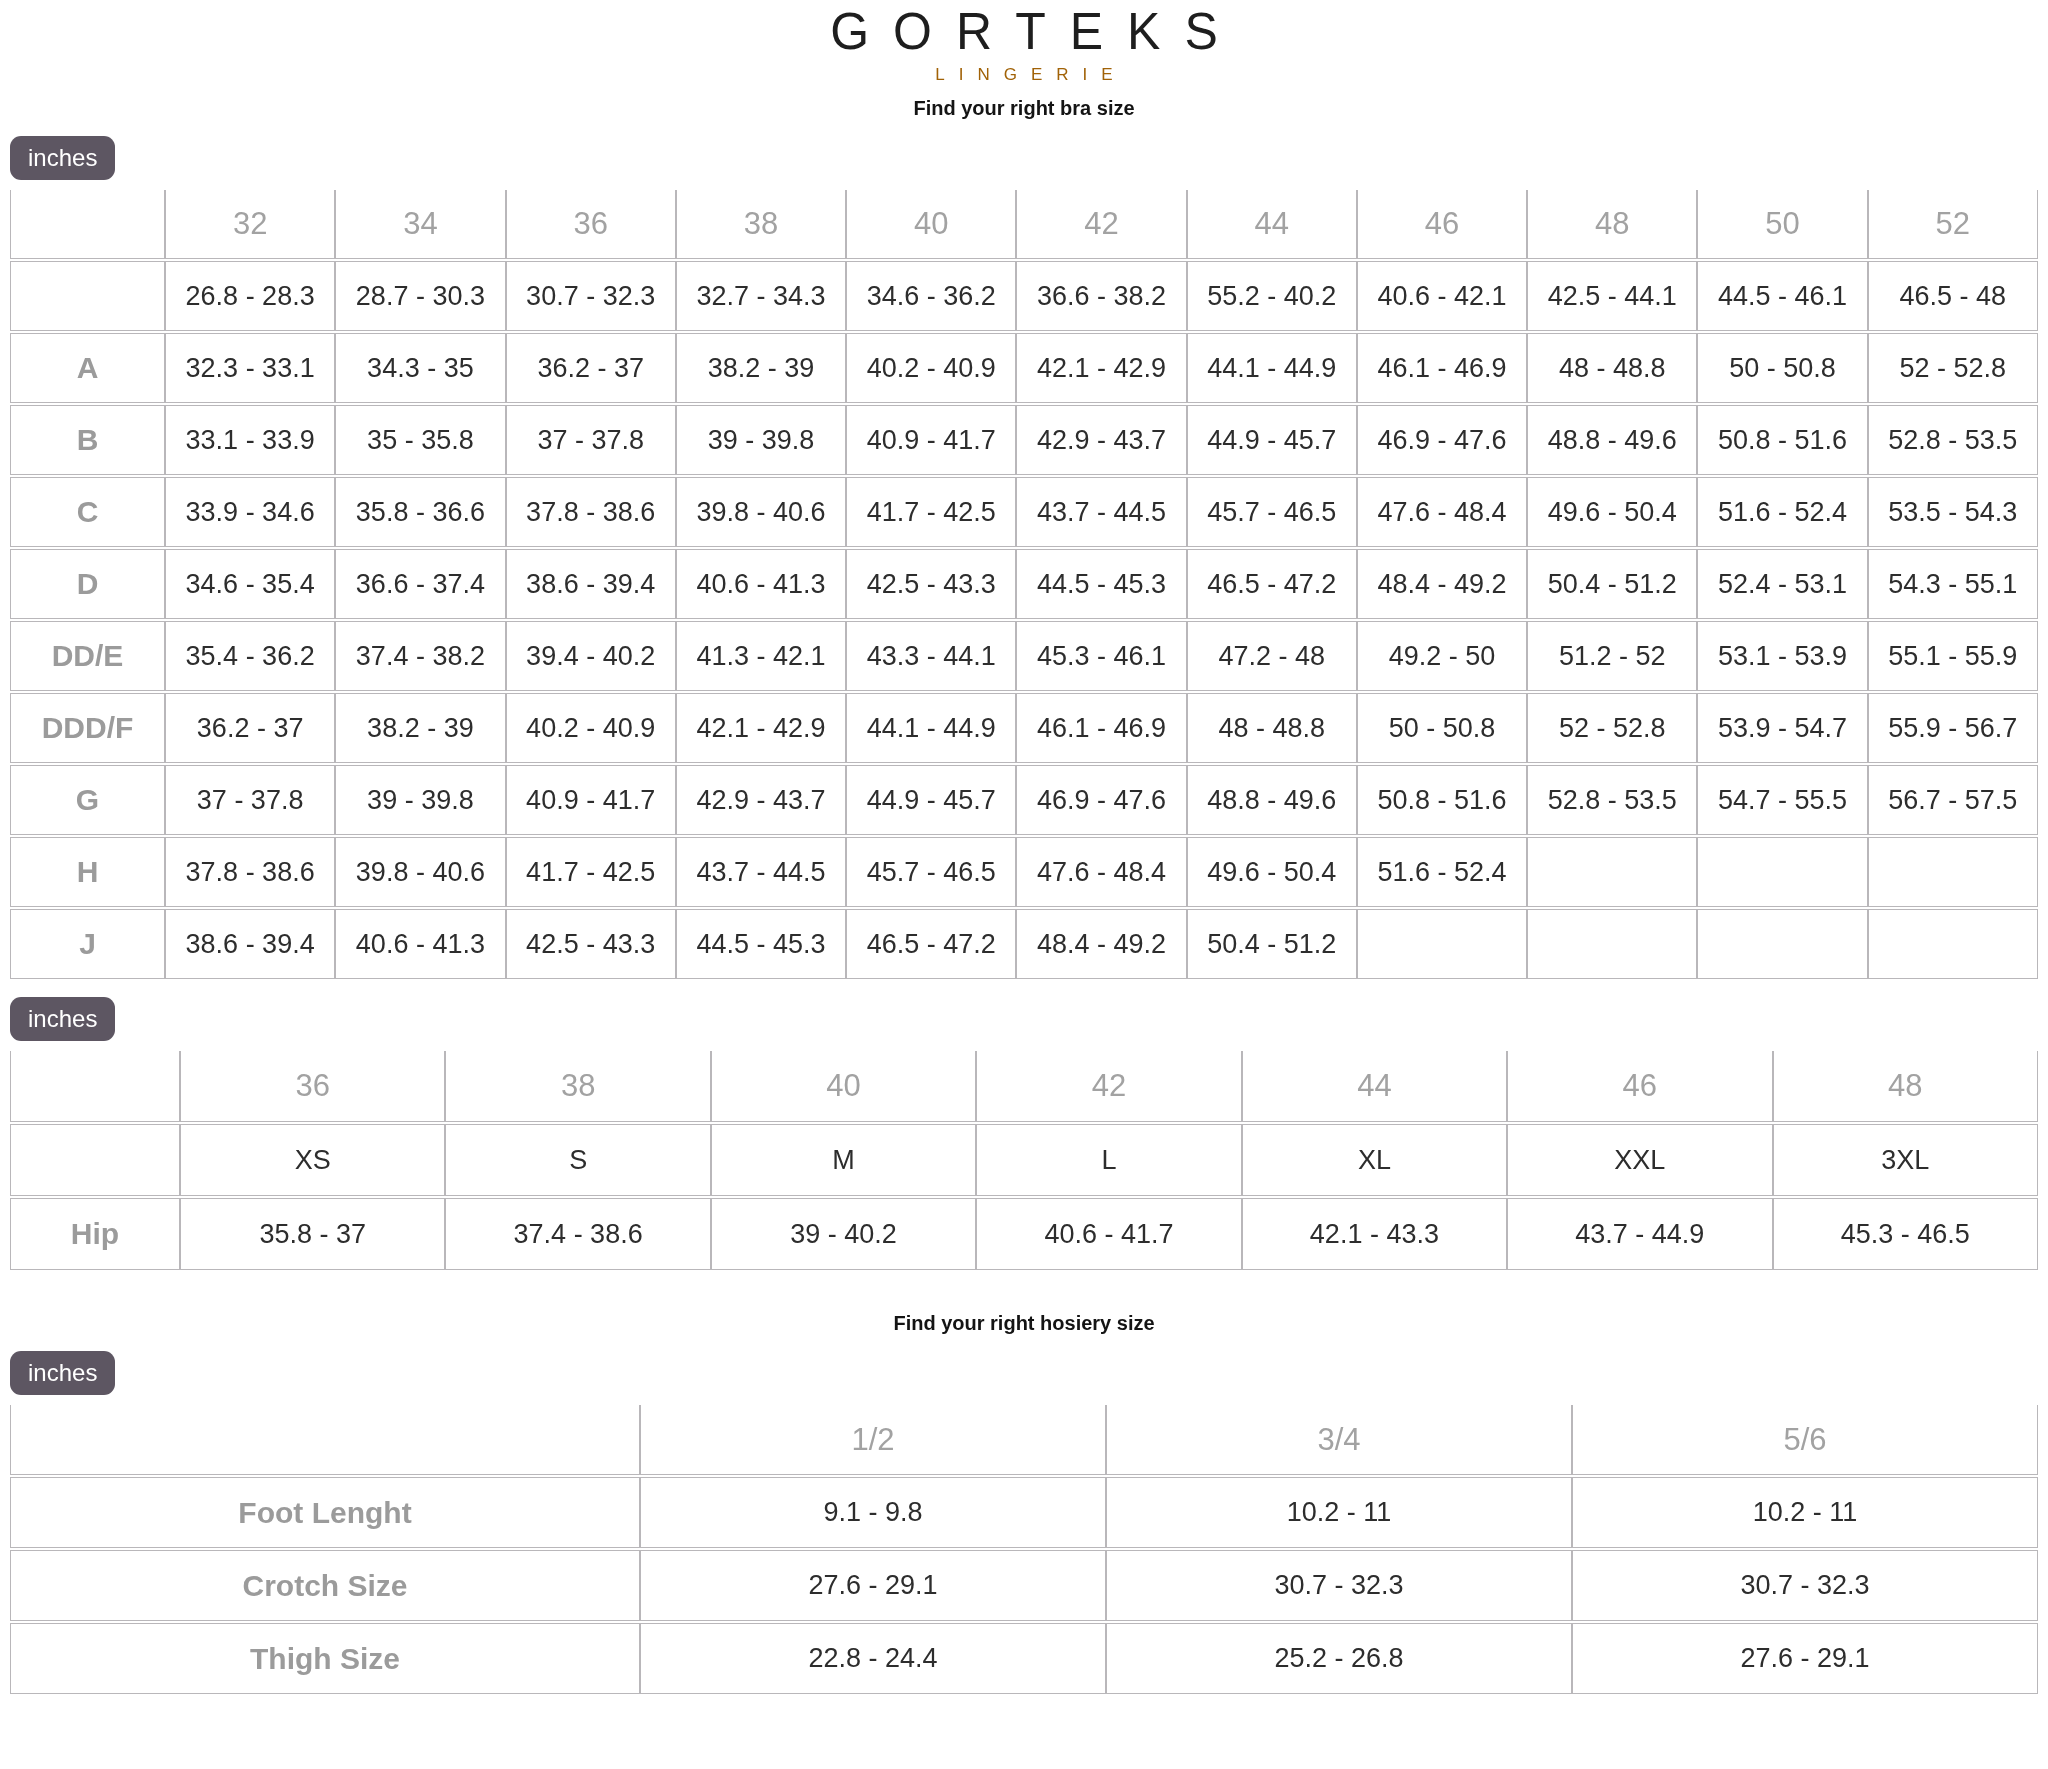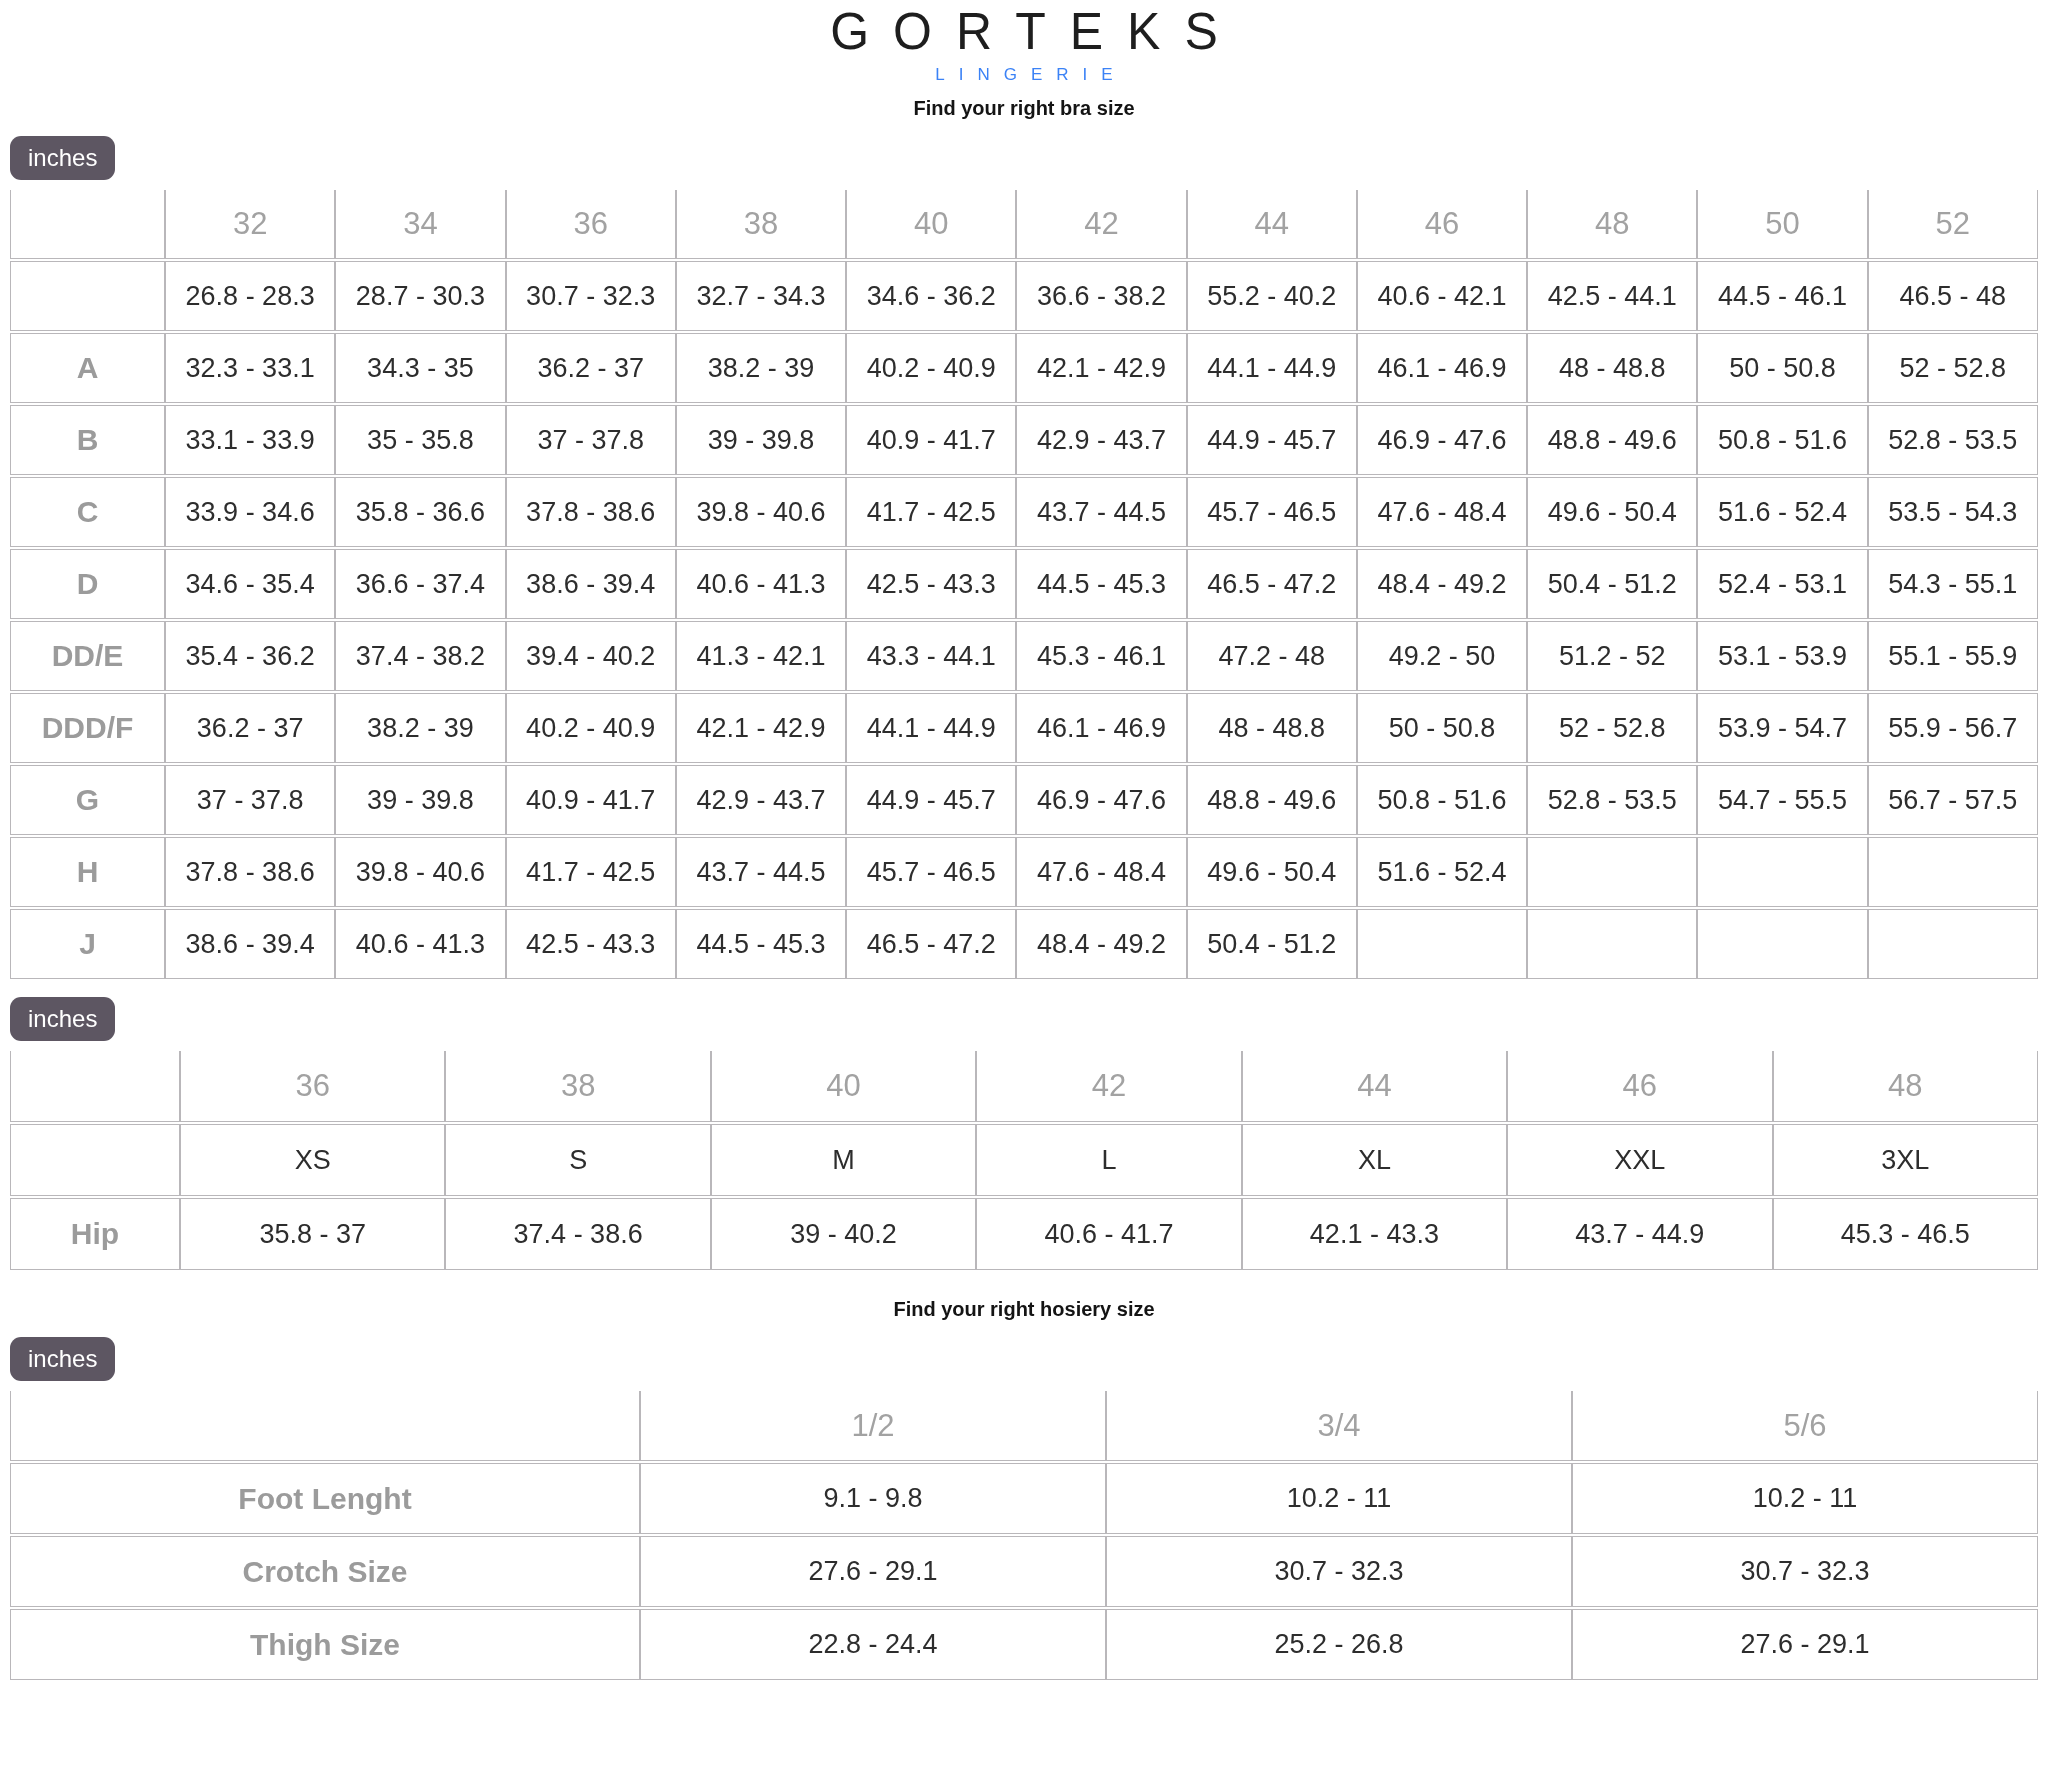--- a/index.html
+++ b/index.html
@@ -19,34 +19,34 @@
     letter-spacing:24px;
     text-indent:24px;
     color:#1e1e1e;
     line-height:1.1;
     transform:scaleY(1.04);
   }
   .brand-sub{
     font-size:17px;
     letter-spacing:14px;
     text-indent:14px;
-    color:#3b82f6;
+    color:#a16207;
     margin-top:6px;
   }
 
   .section-title{
     text-align:center;
     font-size:20px;
     font-weight:700;
     color:#141414;
     margin:0;
   }
   .title-bra{margin-top:12px;}
   .title-panty{margin-top:28px;}
-  .title-hosiery{margin-top:26px;text-align:center;}
+  .title-hosiery{margin-top:40px;text-align:center;}
 
   .badge-row{margin:16px 0 8px 0;}
   .badge{
     display:inline-block;
     background:#5d5662;
     color:#ffffff;
     font-size:24px;
     line-height:1;
     padding:10px 18px;
     border-radius:11px;

